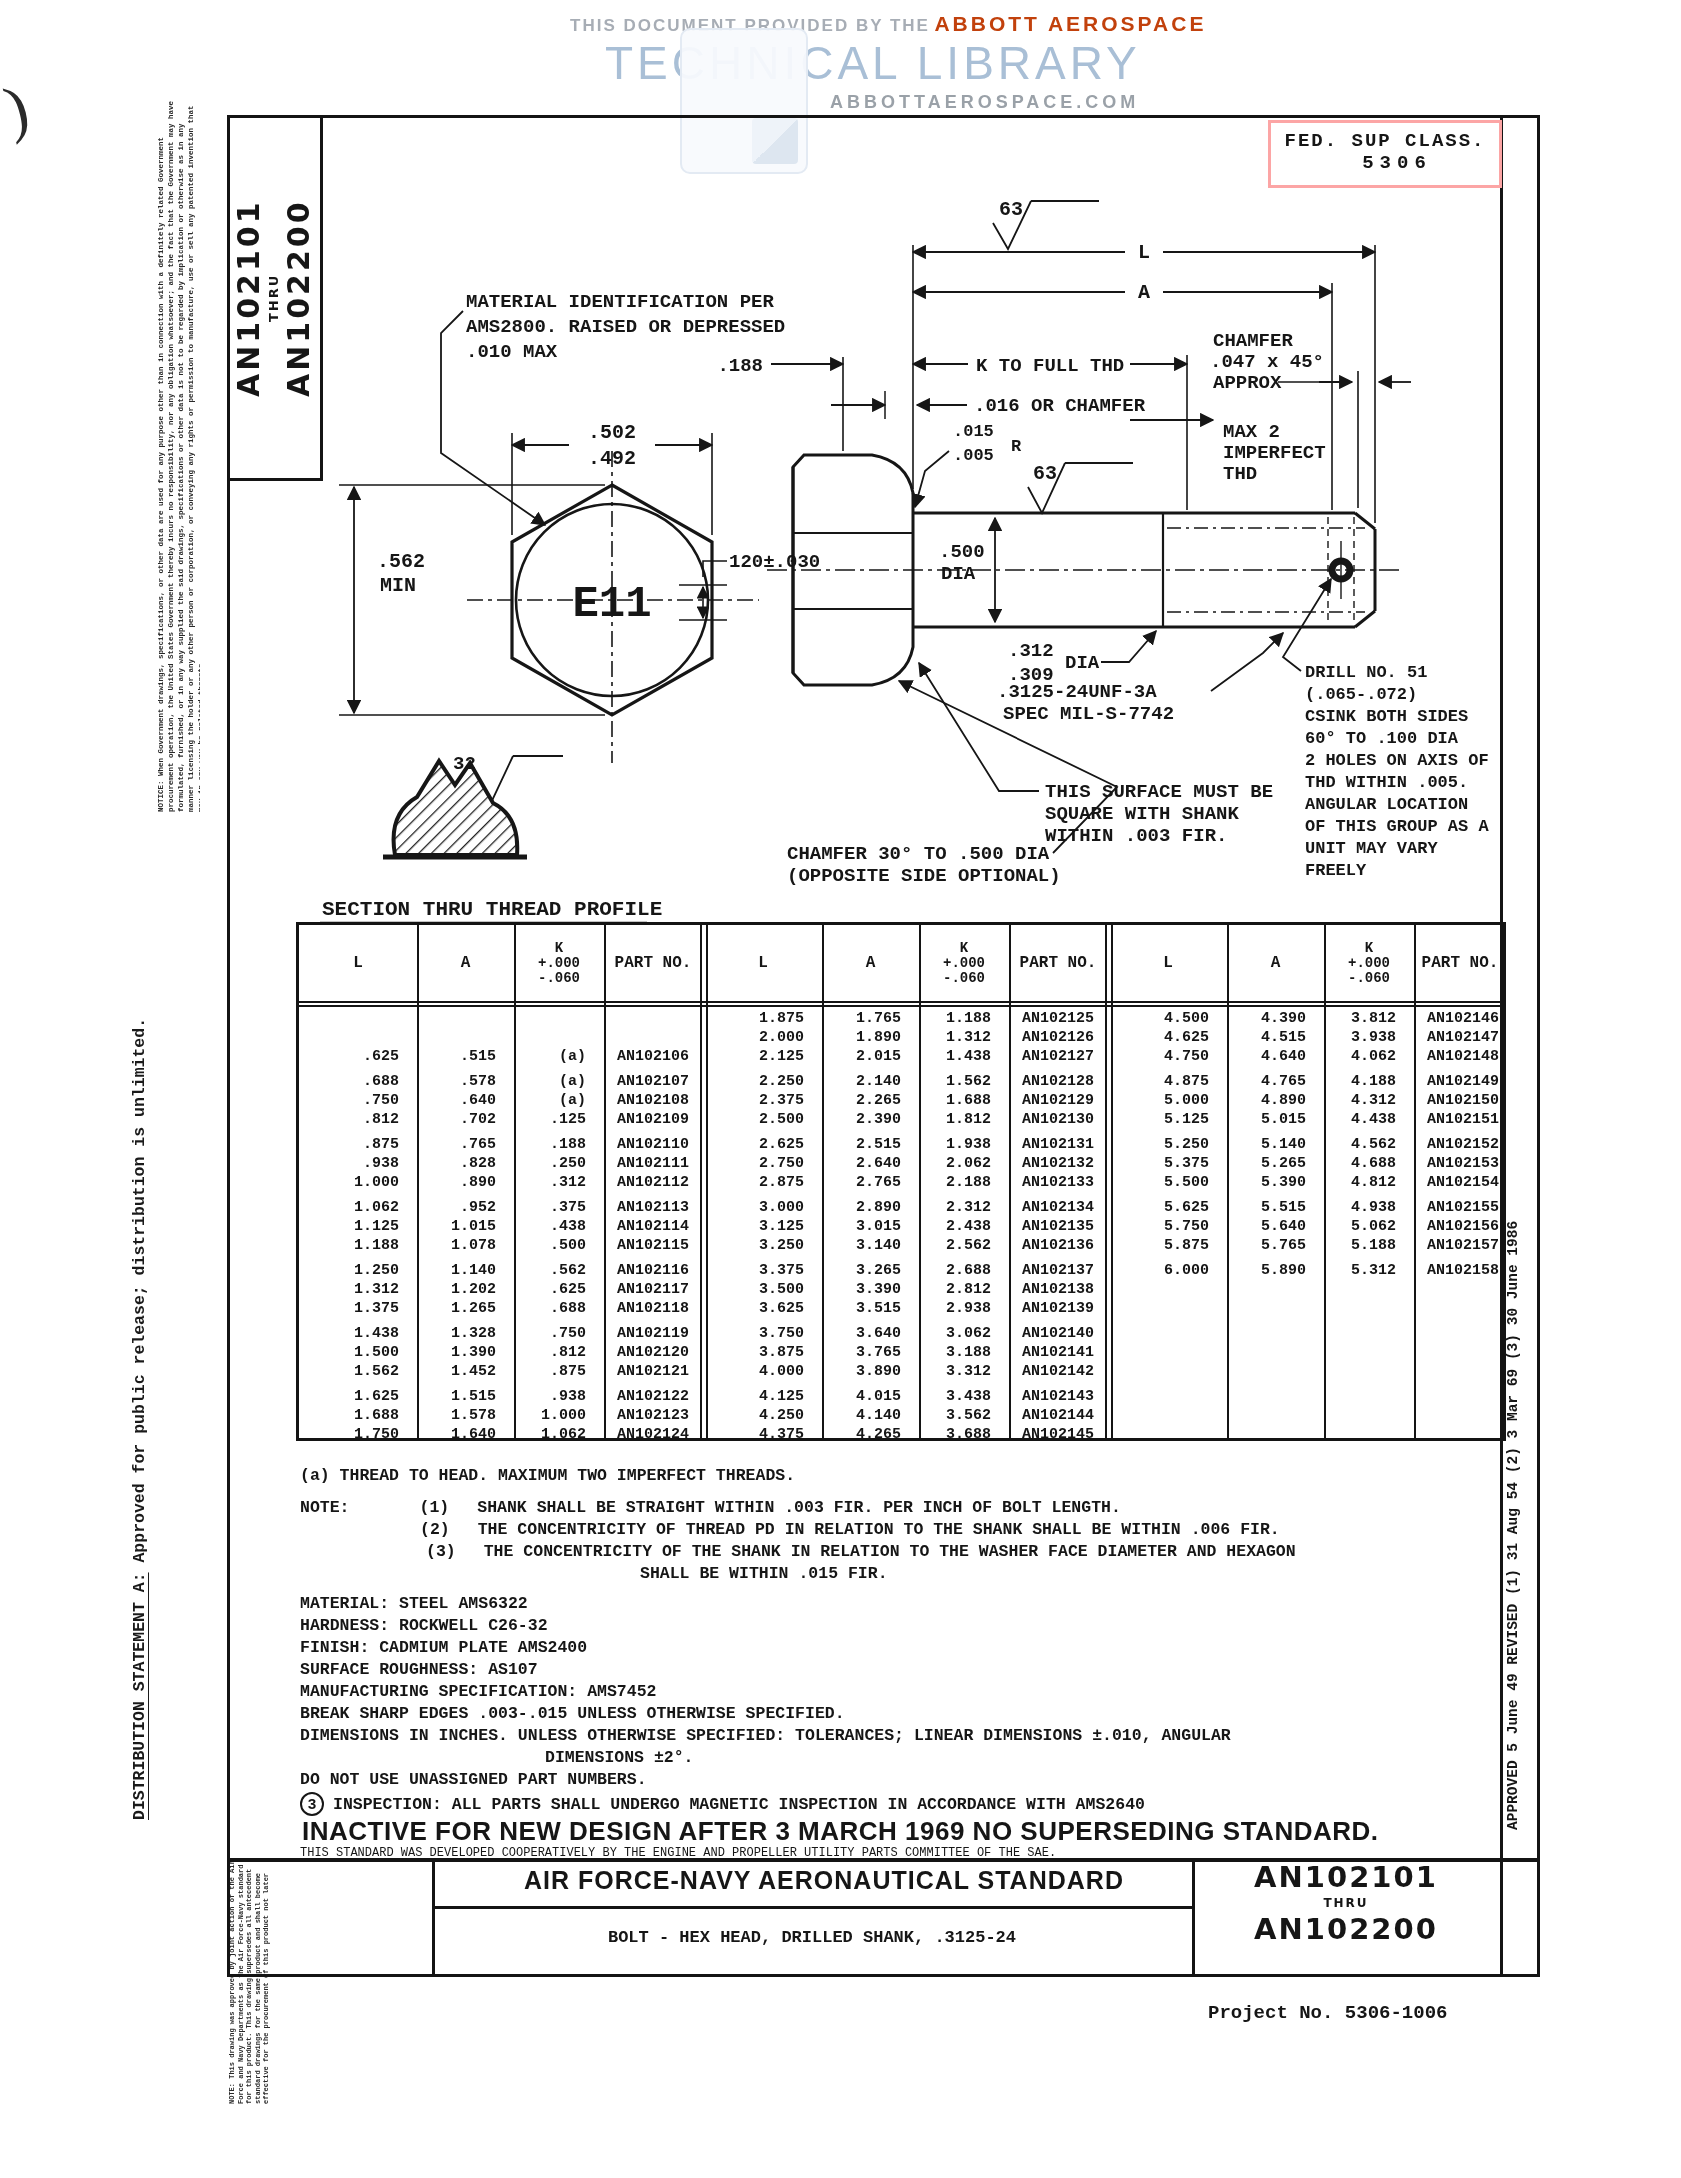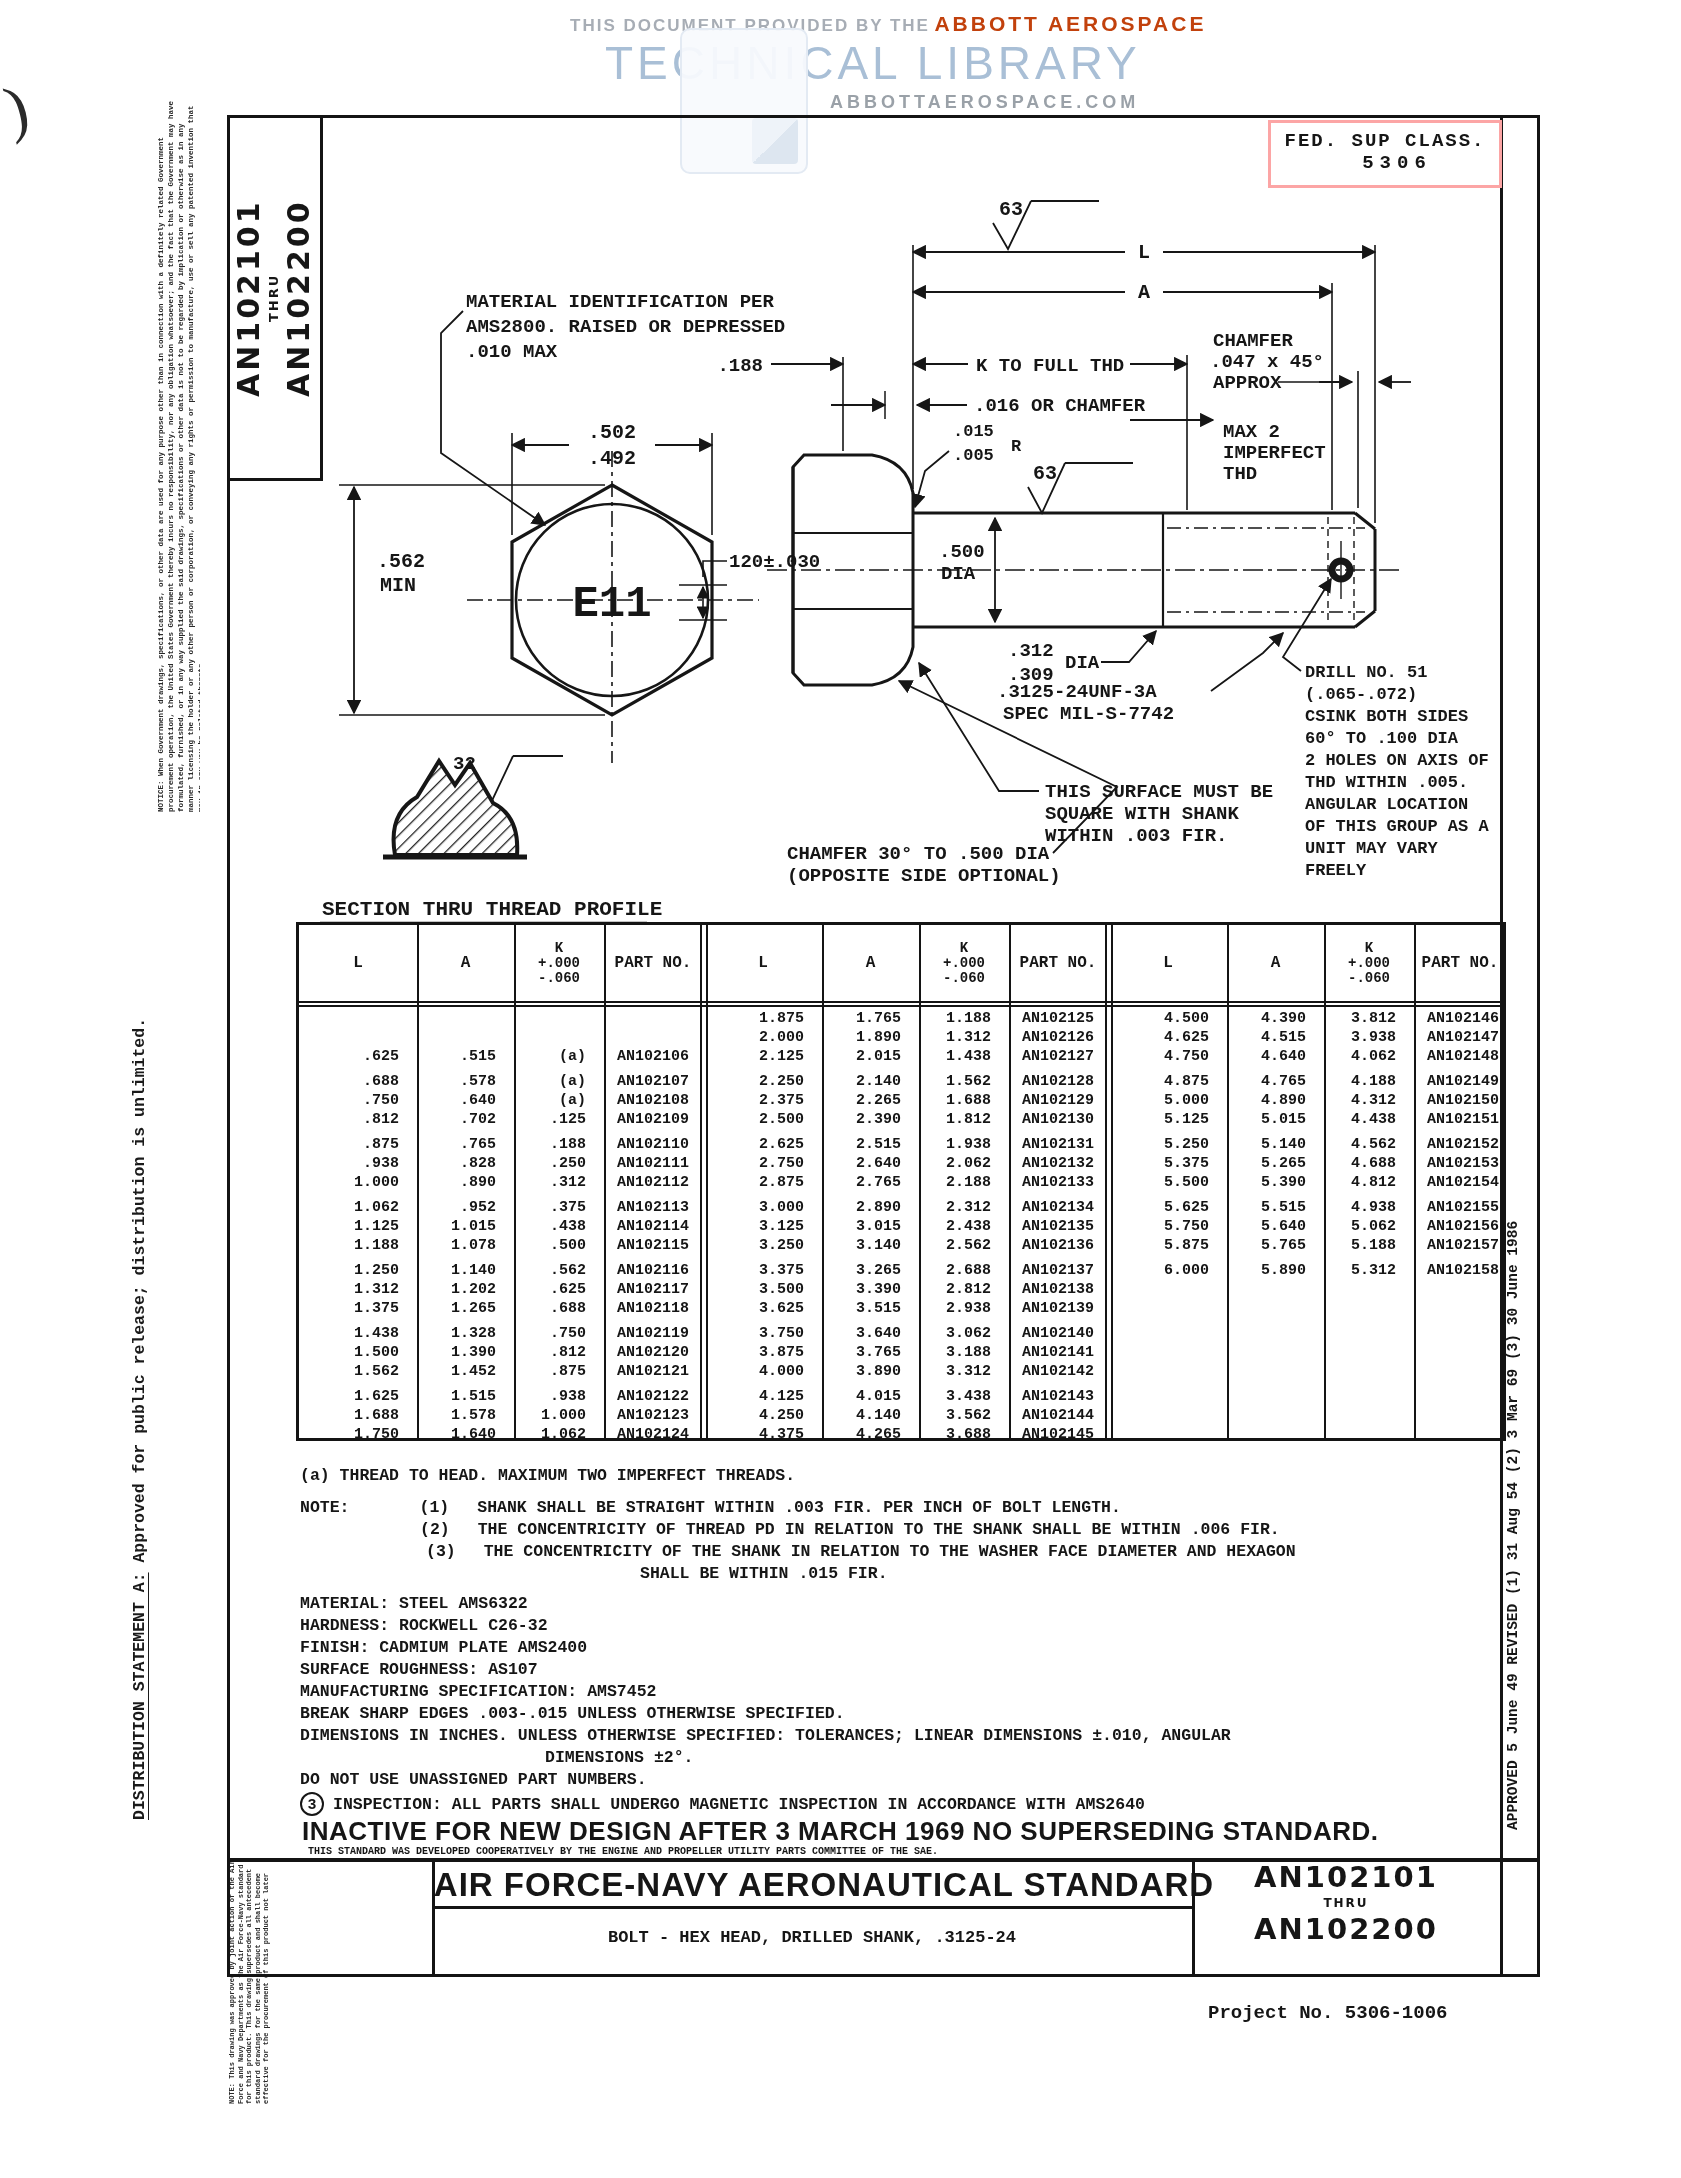--- a/index.html
+++ b/index.html
@@ -51,31 +51,31 @@
   .tbody{position:absolute;top:84px;left:0;right:0;}
   .tgroup{margin-bottom:6px;}
   .trow{display:grid;grid-template-columns:118px 97px 90px 1fr;height:19px;line-height:19px;font-size:15px;font-weight:700;}
   .tcell{white-space:nowrap;}
   .tcell.c0,.tcell.c1,.tcell.c2{text-align:right;padding-right:18px;}
   .tcell.c3{text-align:left;padding-left:13px;}
   .vrule{position:absolute;top:0;bottom:0;width:2px;background:#141414;}
   
   .nline{white-space:nowrap;font-size:16.5px;font-weight:700;}
   .inactive{font-family:"Liberation Sans",sans-serif;font-size:26px;font-weight:700;letter-spacing:0.5px;white-space:nowrap;}
-  .coop{font-size:10px;font-weight:700;white-space:nowrap;margin-left:8px;}
+  .coop{font-size:12px;font-weight:400;white-space:nowrap;}
   .circ{display:inline-block;width:24px;height:24px;border:2px solid #161616;border-radius:50%;
         text-align:center;line-height:23px;font-size:15px;box-sizing:border-box;margin-right:9px;}
   
   .tbline{background:#141414;}
   .tb-left{left:240px;top:1866px;width:190px;font-family:"DejaVu Sans",sans-serif;font-weight:700;color:#111;}
   .tb-left .l1{font-size:21px;}
   .tb-left .l2{font-size:23px;margin-top:4px;}
   .tb-left .l3{font-size:23px;margin-top:2px;text-align:right;}
   .tb-std{left:432px;top:1866px;width:784px;text-align:center;font-family:"Liberation Sans",sans-serif;
-          font-size:33px;font-weight:700;letter-spacing:1px;}
+          font-size:25px;font-weight:700;letter-spacing:1px;}
   .tb-part{left:432px;top:1928px;width:760px;text-align:center;font-size:17px;font-weight:700;}
   .tb-an{left:1192px;top:1860px;width:308px;text-align:center;font-family:"DejaVu Sans",sans-serif;font-weight:700;}
   .tb-an .n{font-size:29px;letter-spacing:2px;}
   .tb-an .th{font-size:12px;letter-spacing:2px;margin:2px 0;}
   .project{left:1208px;top:2002px;font-size:19px;font-weight:700;white-space:nowrap;}
 </style>
 </head>
 <body>
 
 <div class="page">

